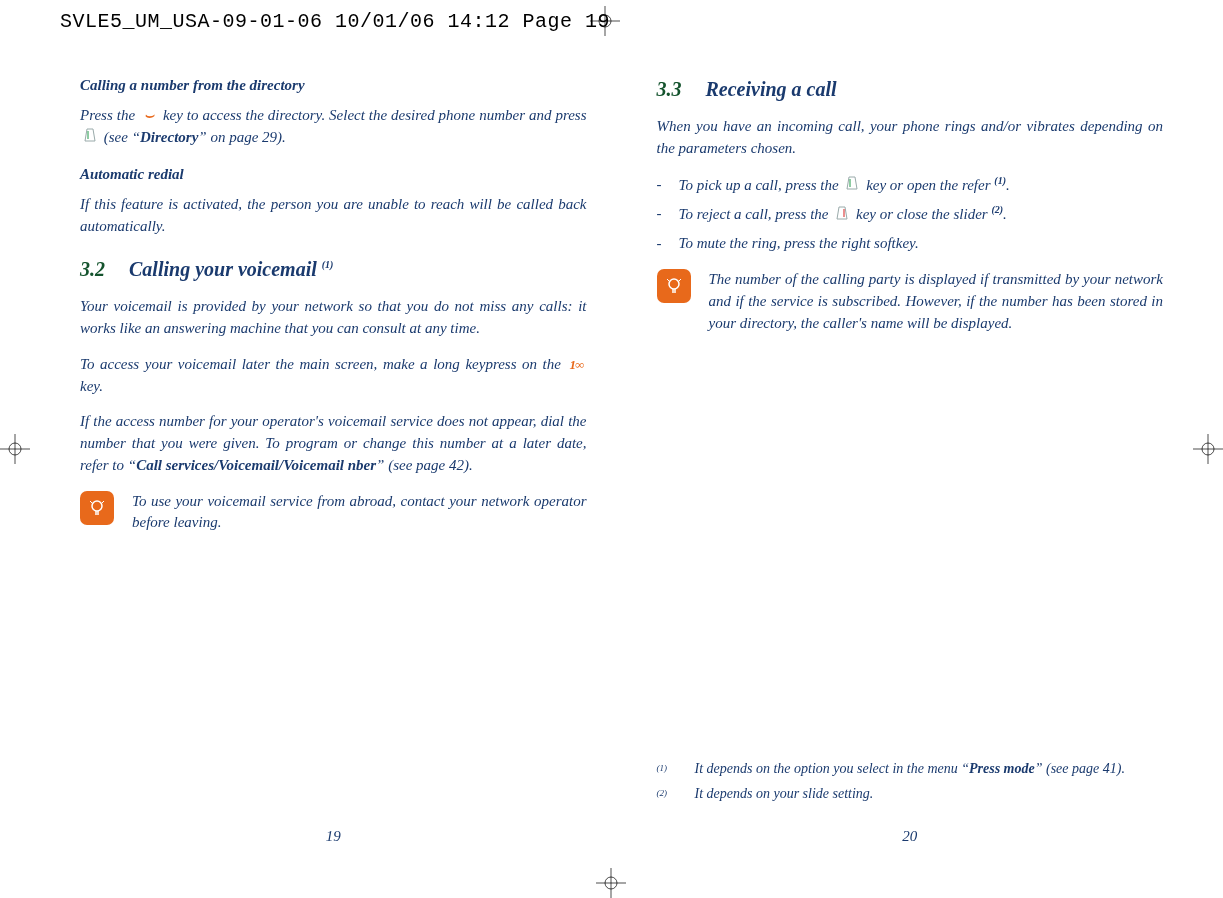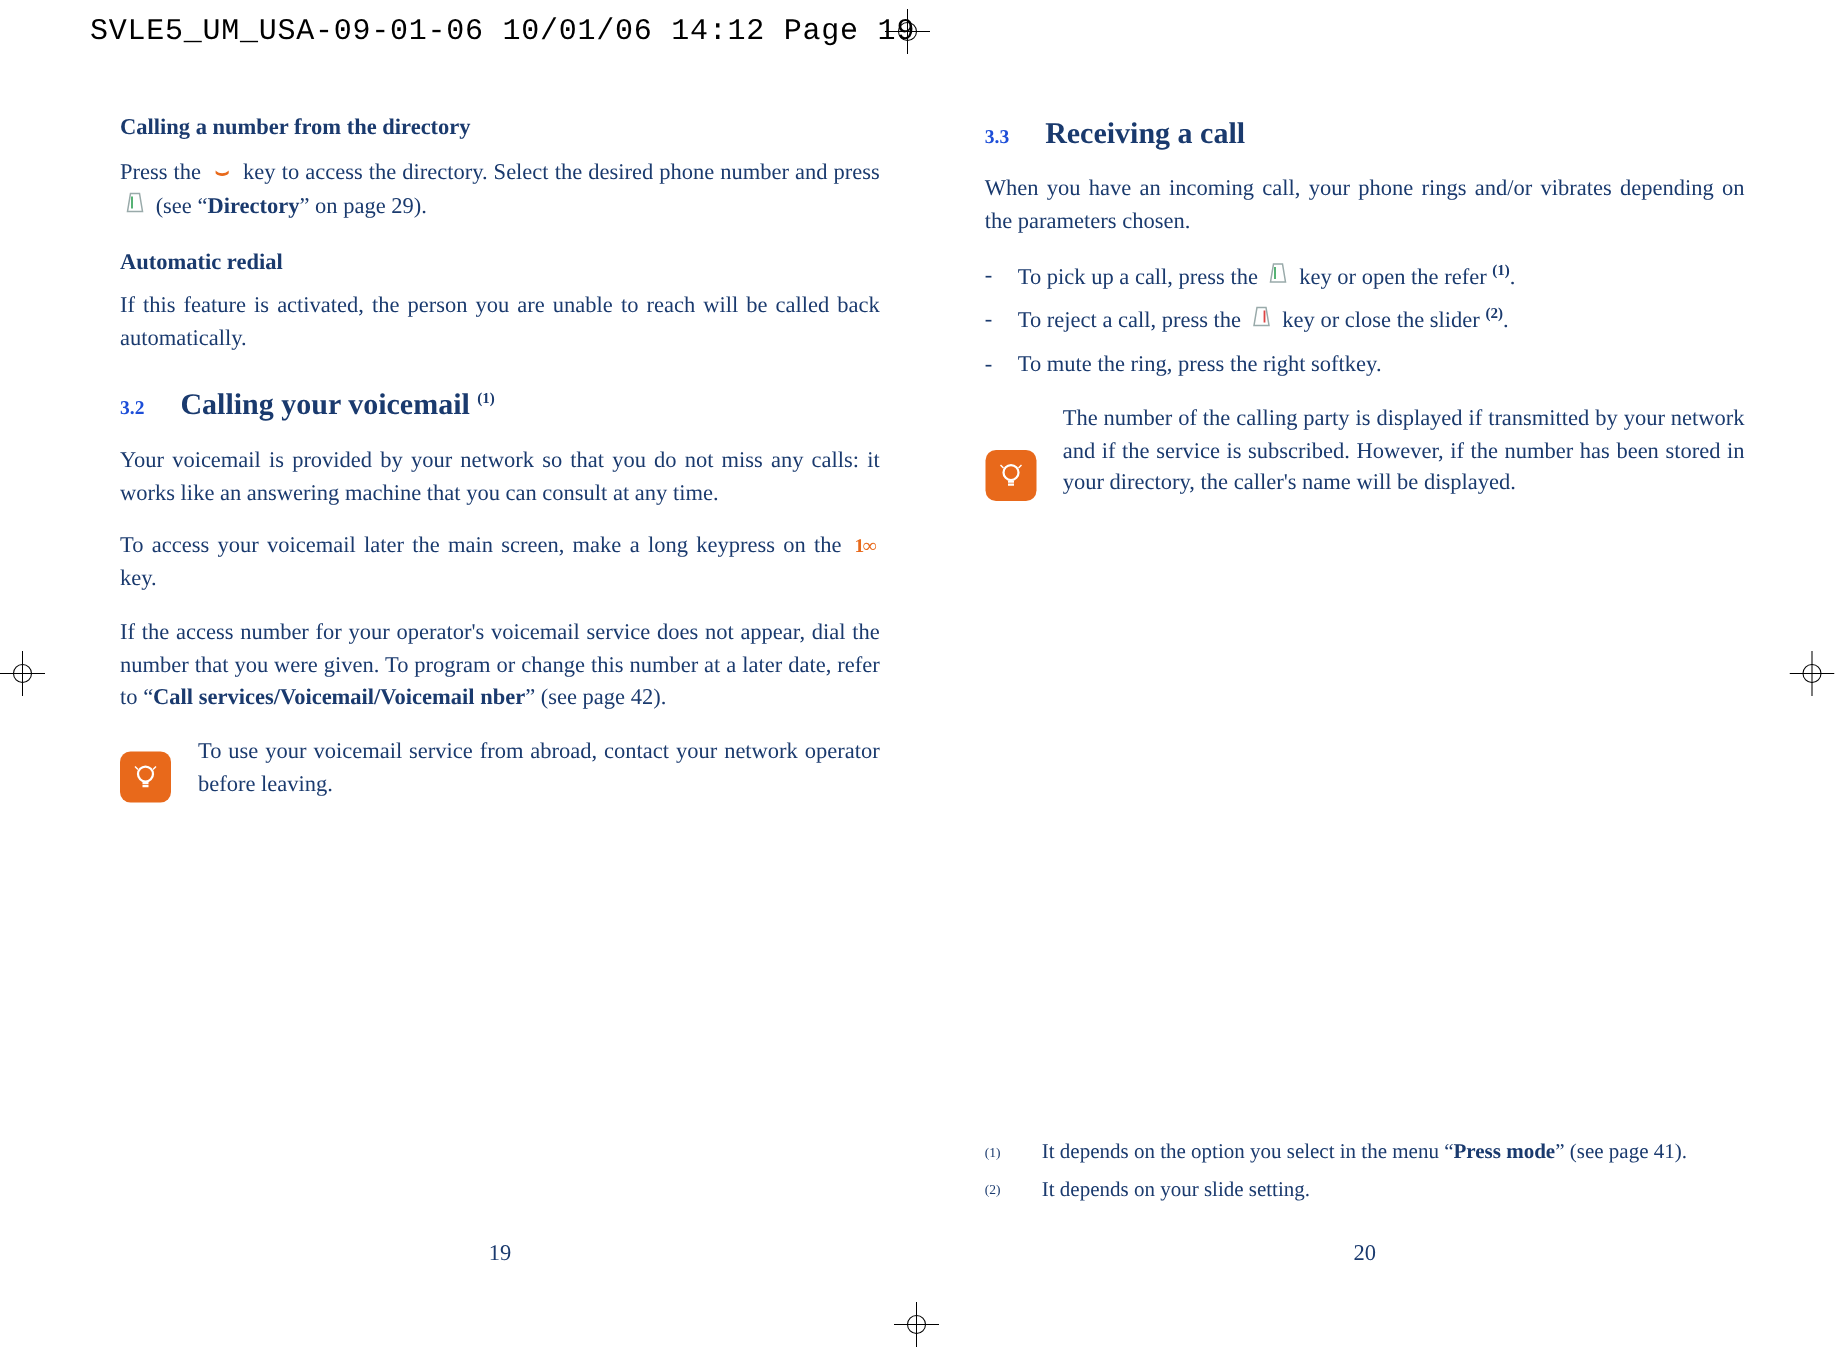--- a/index.html
+++ b/index.html
@@ -50,20 +50,21 @@
   }
   .reg-mark svg { display:block; }
   .spread {
     position: absolute;
     top: 75px;
     left: 80px;
     right: 60px;
     bottom: 50px;
     display: flex;
     gap: 70px;
+    font-style: italic;
   }
   .page {
     flex: 1;
     position: relative;
     font-size: 15px;
     line-height: 1.45;
   }
   .subheading {
     font-weight: bold;
     color: #1a3a6e;
@@ -75,41 +76,41 @@
     text-align: justify;
   }
   .section-row {
     display: flex;
     align-items: baseline;
     gap: 24px;
     margin-top: 18px;
     margin-bottom: 12px;
   }
   .section-num {
-    color: #1d4ed8;
+    color: #14532d;
     font-weight: bold;
-    font-size: 13px;
+    font-size: 20px;
   }
   .section-title {
     color: #1a3a6e;
     font-weight: bold;
     font-size: 20px;
   }
   .sup-note { font-size: 10px; vertical-align: super; font-weight: bold; }
   .icon-inline {
     display: inline-block;
     vertical-align: middle;
     width: 20px;
     text-align: center;
   }
   .tip-row {
     display: flex;
     gap: 18px;
     margin-top: 10px;
-    align-items: flex-end;
+    align-items: flex-start;
   }
   .tip-badge {
     flex: 0 0 34px;
     height: 34px;
     background: #e8691b;
     border-radius: 7px;
     display: flex;
     align-items: center;
     justify-content: center;
     color: #fff;

